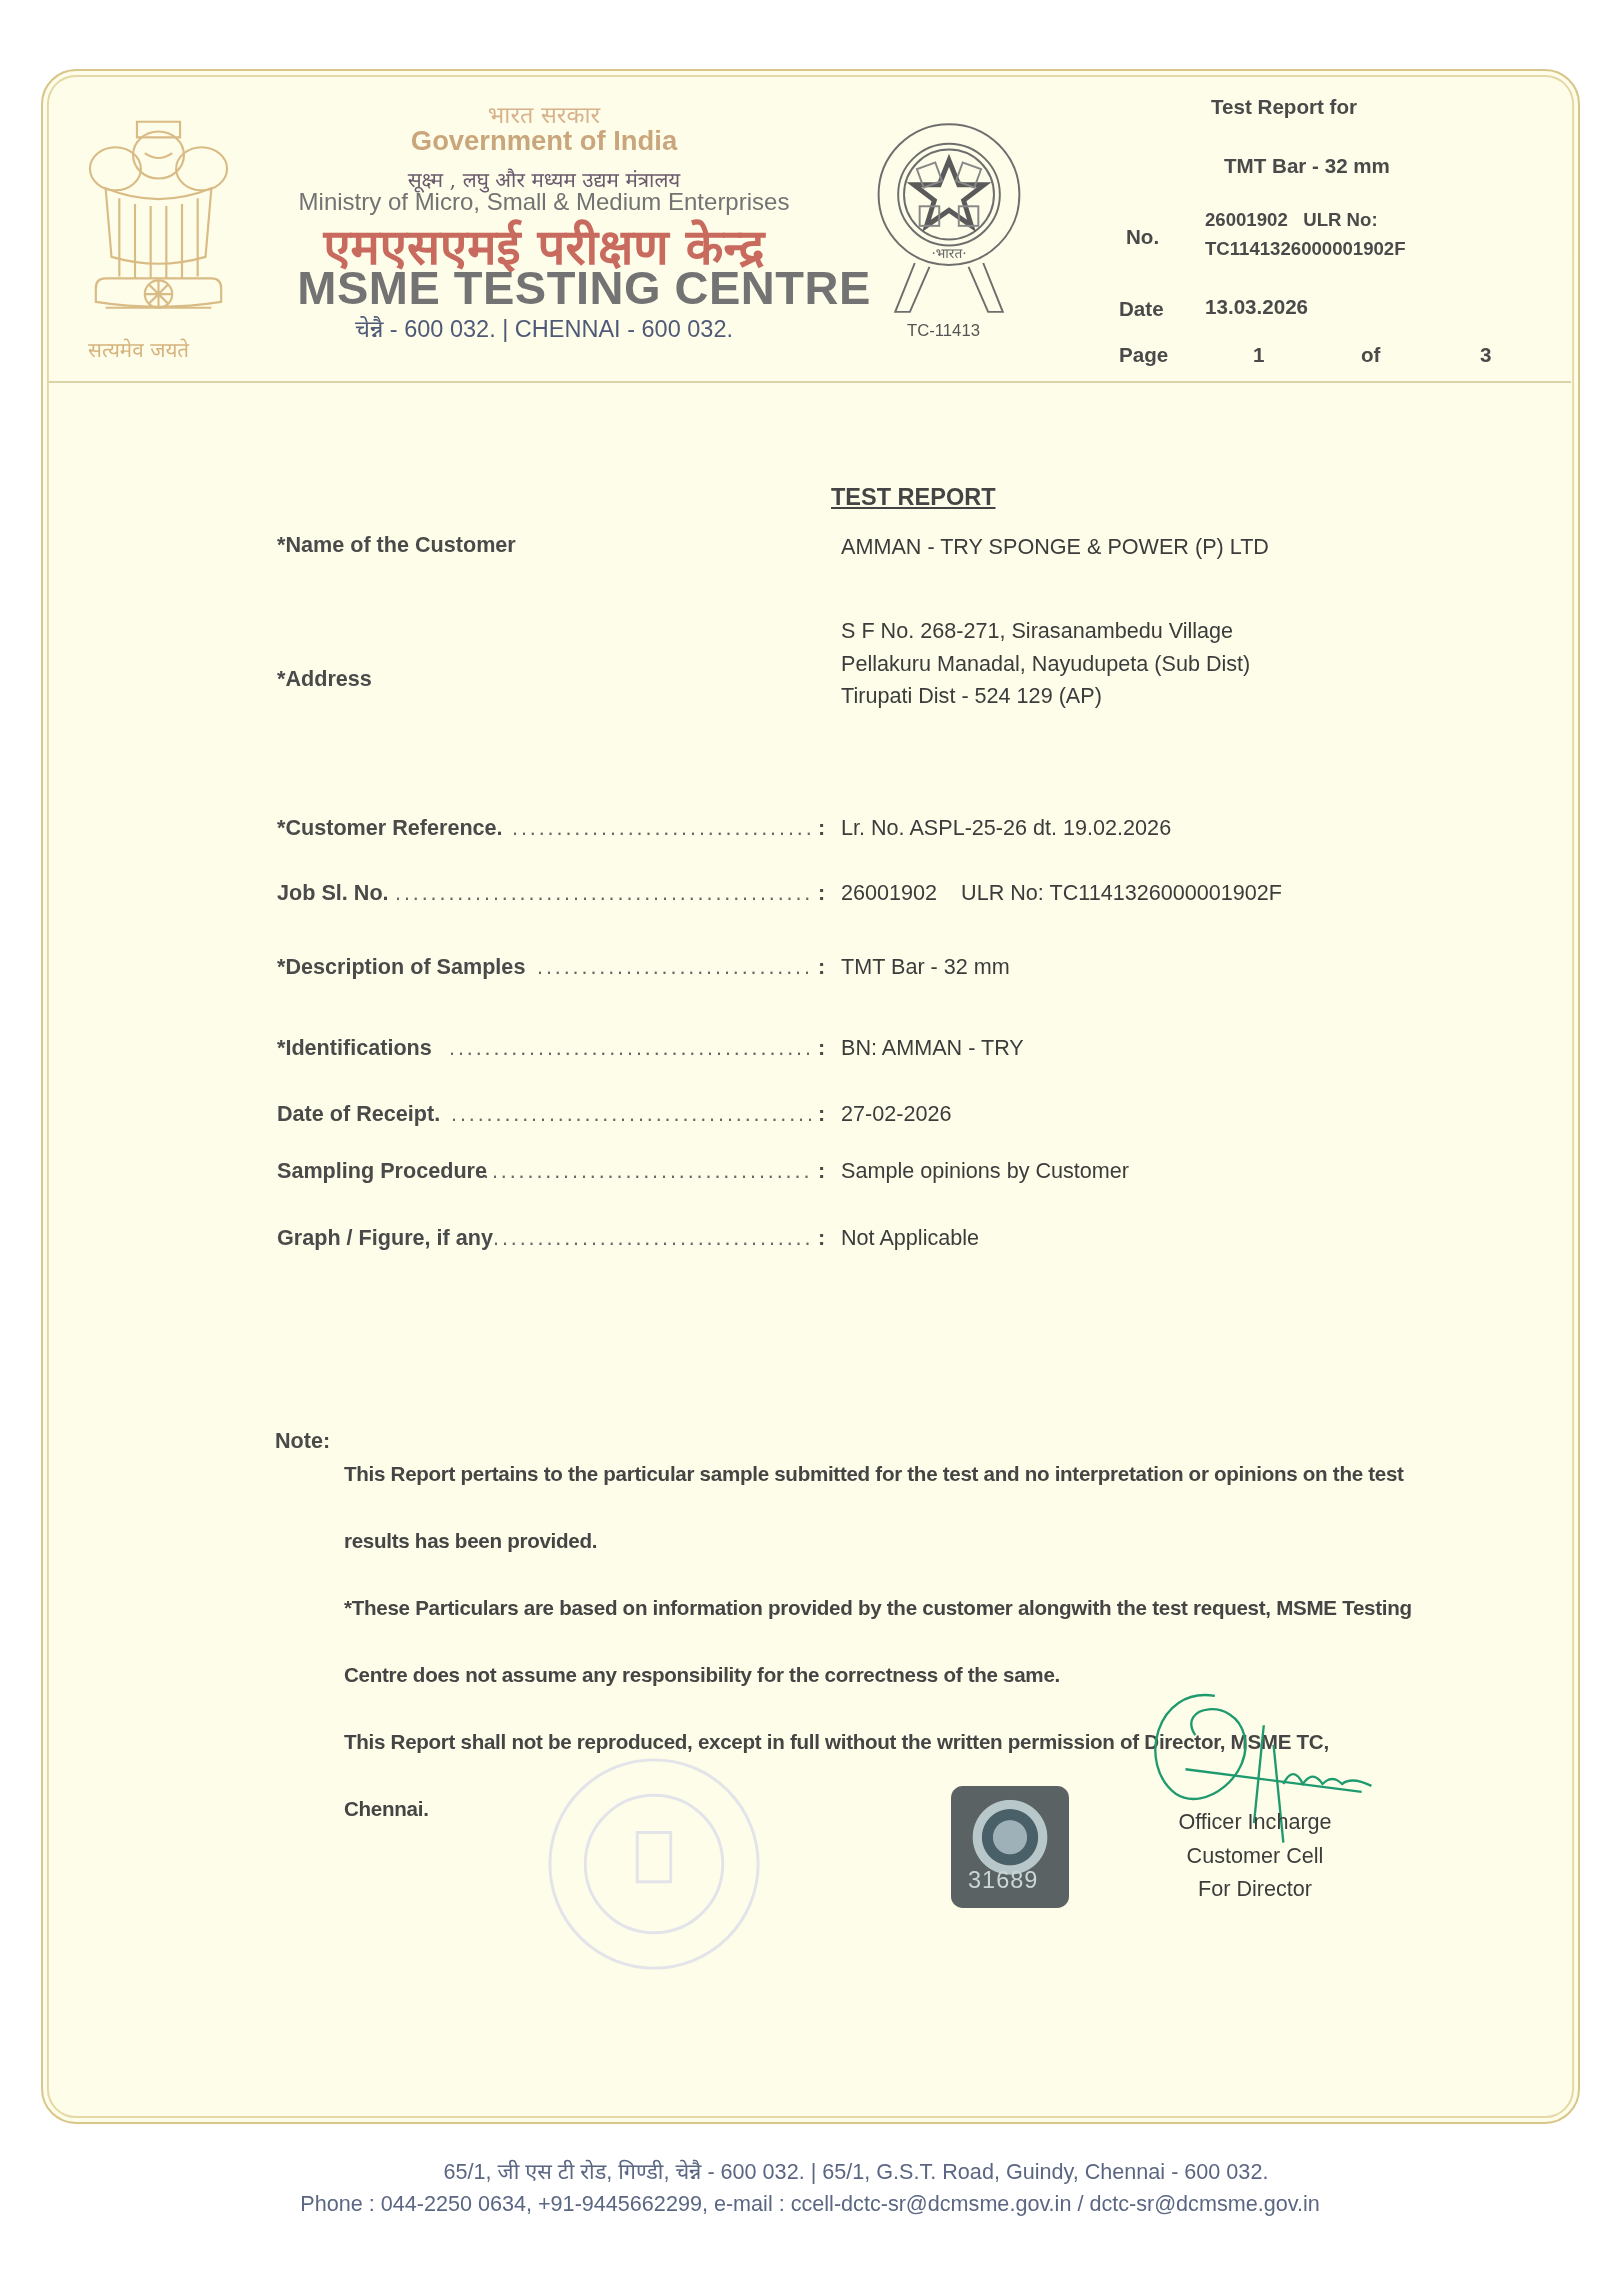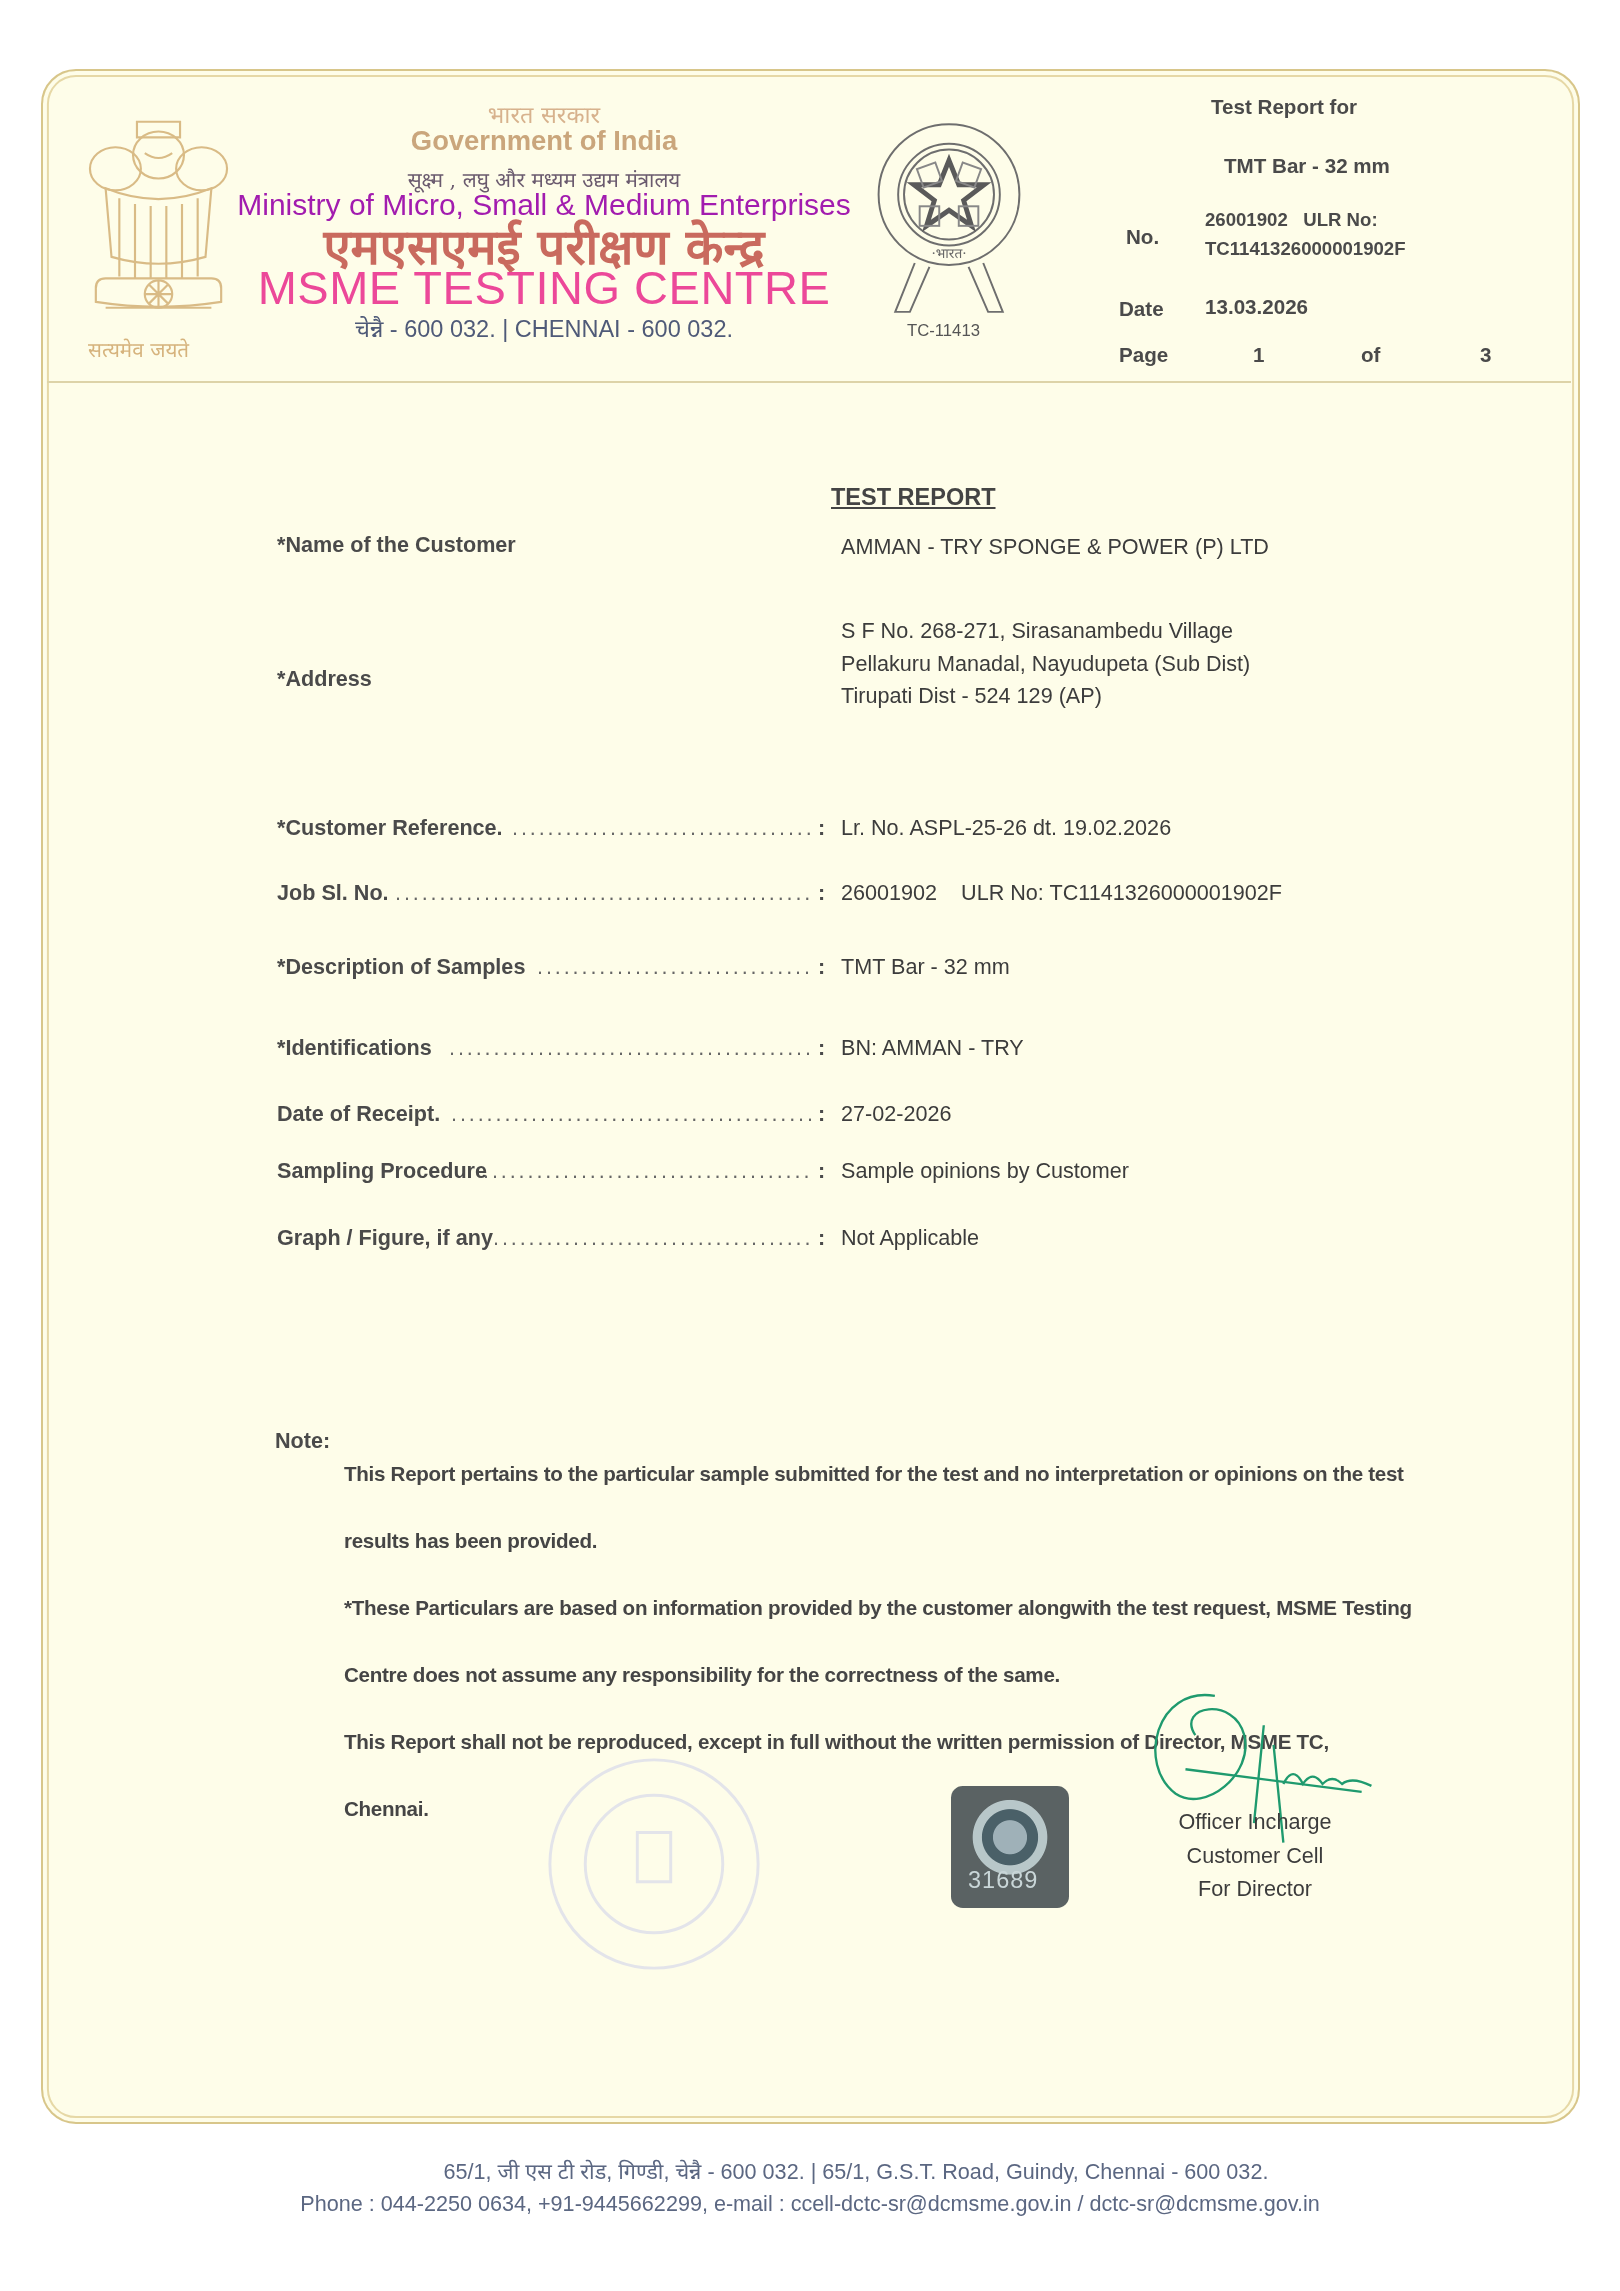--- a/index.html
+++ b/index.html
@@ -19,23 +19,23 @@
   .abs { position:absolute; white-space:nowrap; }
 
   
   .emblem { position:absolute; left:76px; top:110px; width:165px; height:235px; }
   .motto { left:88px; top:335px; font-family:"DejaVu Serif", serif; font-size:20.6px; color:#d6b37d; }
 
   .gov-hindi { left:0; width:1088px; text-align:center; }
   .t-bharat { top:98px; font-size:23.5px; color:#d7b28d; font-family:"DejaVu Serif", serif; }
   .t-goi { top:125px; font-size:27.4px; color:#caa67c; font-weight:bold; }
   .t-min-h { top:157px; font-size:20.6px; color:#6a5a6e; font-family:"DejaVu Serif", serif;margin-top:8px; }
-  .t-min { top:188px; font-size:30px; color:#a21caf; }
+  .t-min { top:188px; font-size:24px; color:#737373; }
   .t-title-h { top:212px; font-size:49px; color:#c96a5e; font-weight:bold; font-family:"DejaVu Serif", serif; }
-  .t-title { top:260px; font-size:47px; color:#ec4899; font-weight:normal; letter-spacing:0.5px; }
+  .t-title { top:260px; font-size:47px; color:#737373; font-weight:bold; letter-spacing:0.5px;margin-left:40px; }
   .t-chennai { top:312px; font-size:23.5px; color:#4f5a78; }
 
   .logo { position:absolute; left:861px; top:116px; width:176px; height:206px; }
   .tc { left:907px; top:321px; font-size:16.7px; color:#555; }
 
   .rb { font-size:20.6px; color:#4a4a4a; font-weight:bold; }
 
   .heading { left:831px; top:484px; font-size:23.5px; font-weight:bold; text-decoration:underline; color:#444; }
   .flabel { font-size:21.6px; color:#4a4a4a; font-weight:bold; }
   .fval { font-size:21.6px; color:#3c3c3c; }

